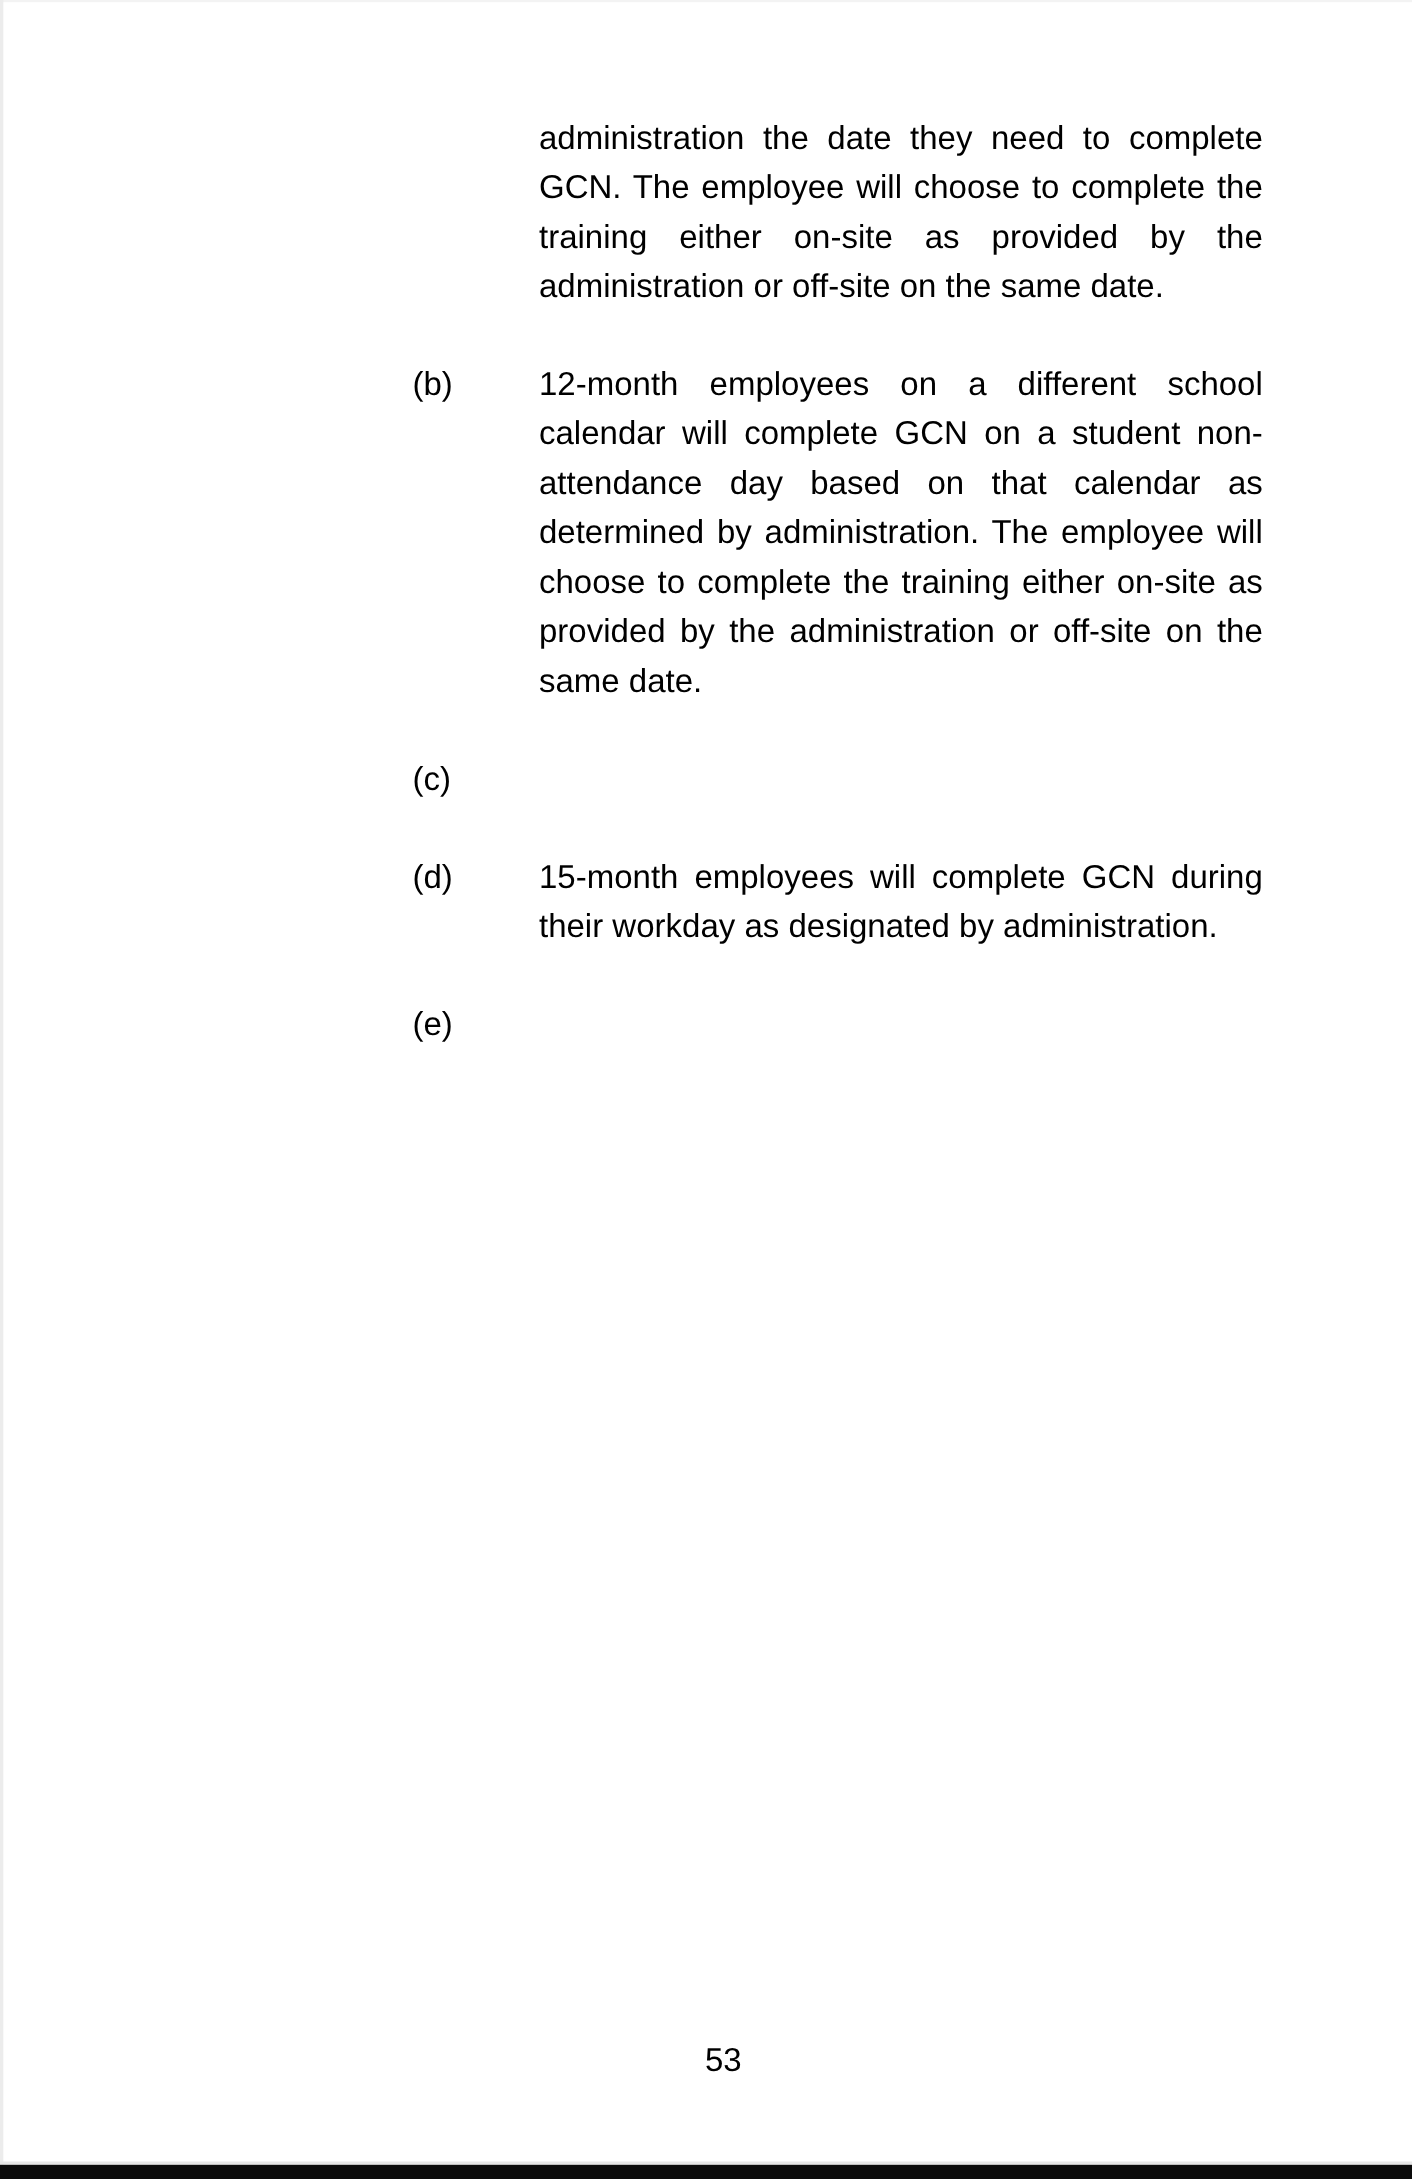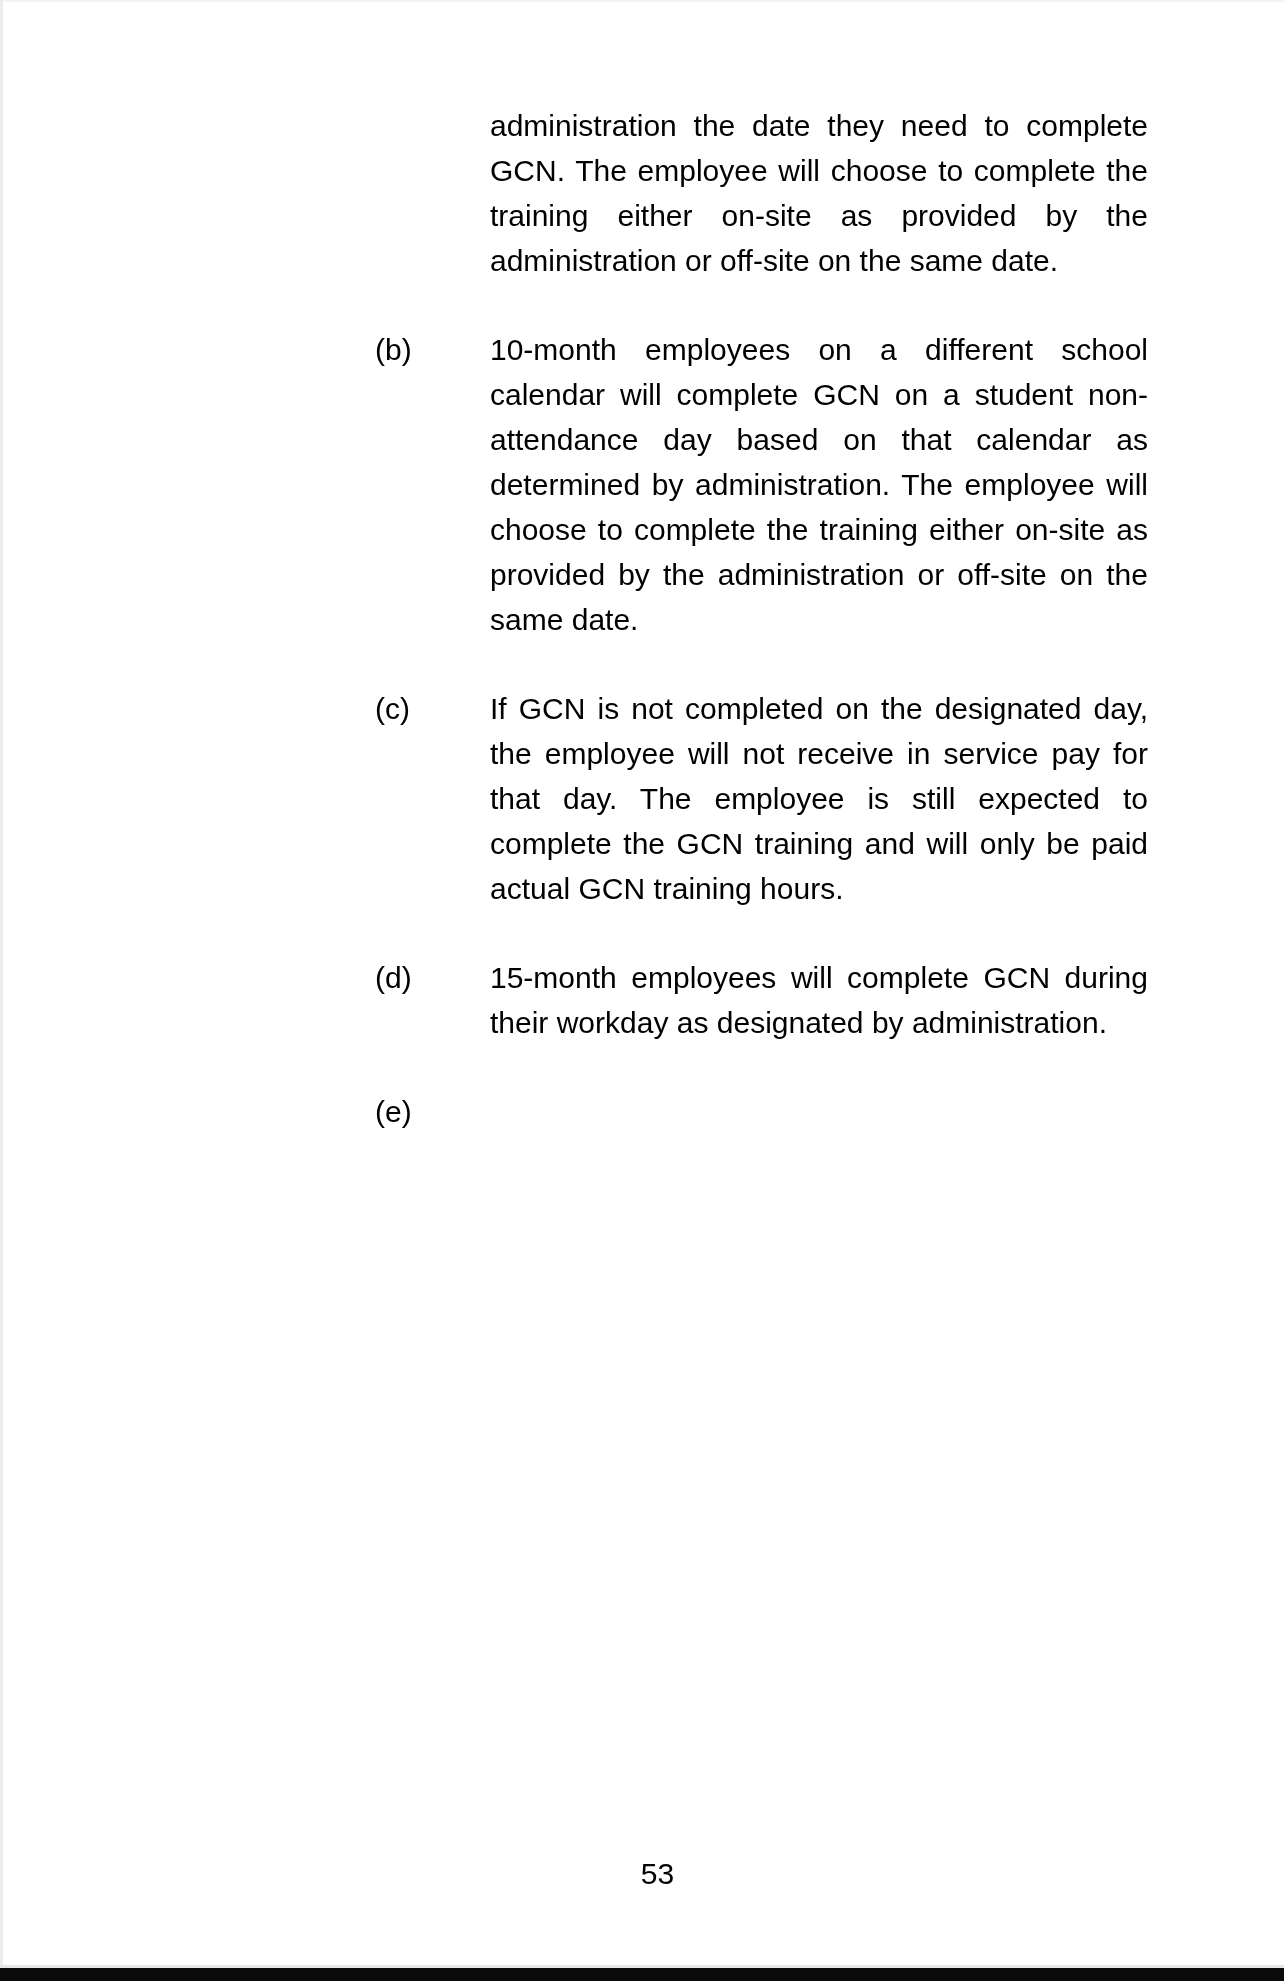--- a/index.html
+++ b/index.html
@@ -90,26 +90,25 @@
 
   <div class="doc">
 
     <div class="item">
       <span class="marker"></span>
       <div class="body-text">administration the date they need to complete GCN. The employee will choose to complete the training either on-site as provided by the administration or off-site on the same date.</div>
     </div>
 
     <div class="item">
       <span class="marker">(b)</span>
-      <div class="body-text">10-month employees on a different school calendar will complete GCN on a student non-attendance day based on that calendar as determined by administration. The employee will choose to complete the training either on-site as provided by the administration or off-site on the same date.</div>
+      <div class="body-text">12-month employees on a different school calendar will complete GCN on a student non-attendance day based on that calendar as determined by administration. The employee will choose to complete the training either on-site as provided by the administration or off-site on the same date.</div>
     </div>
 
     <div class="item">
       <span class="marker">(c)</span>
-      <div class="body-text">If GCN is not completed on the designated day, the employee will not receive in service pay for that day. The employee is still expected to complete the GCN training and will only be paid actual GCN training hours.</div>
     </div>
 
     <div class="item">
       <span class="marker">(d)</span>
       <div class="body-text">15-month employees will complete GCN during their workday as designated by administration.</div>
     </div>
 
     <div class="item">
       <span class="marker">(e)</span>
     </div>

